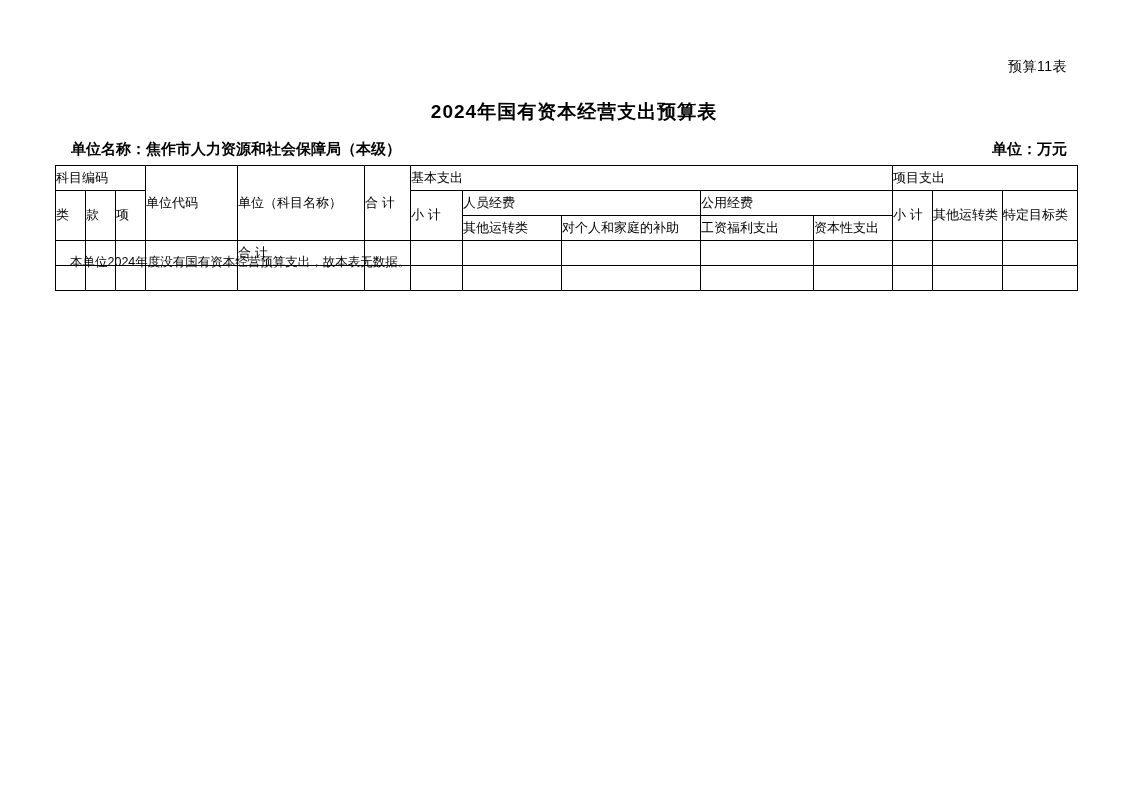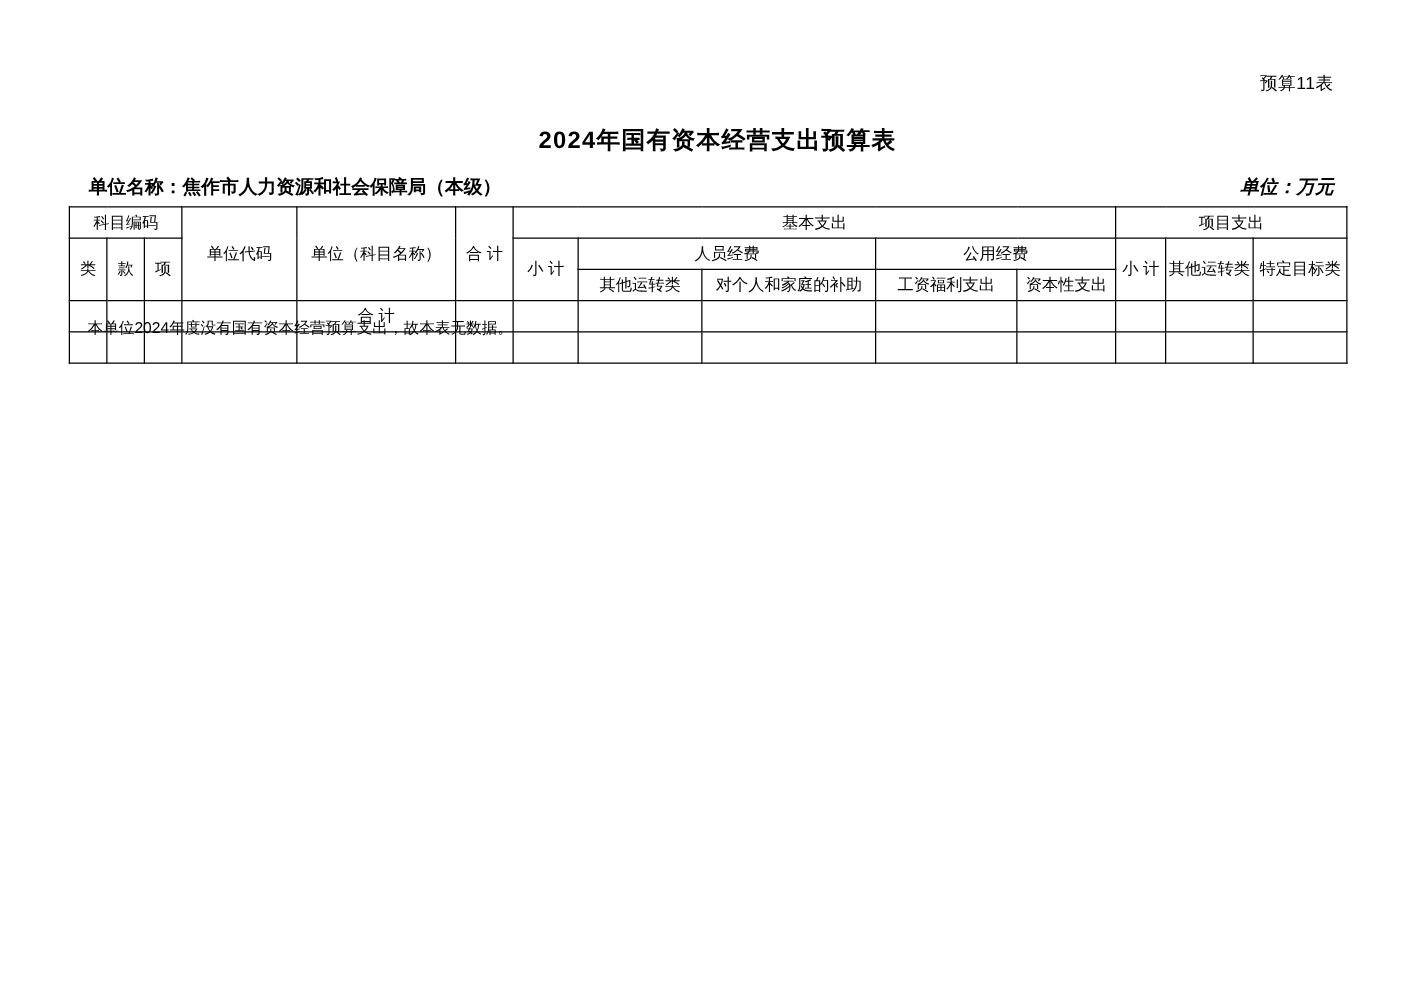--- a/index.html
+++ b/index.html
@@ -57,33 +57,32 @@
     font-weight: bold;
     font-family: "Liberation Sans", "DejaVu Sans", sans-serif;
   }
   .unit-measure {
     position: absolute;
     right: 0;
     top: 0;
     font-size: 15px;
     font-weight: bold;
     font-family: "Liberation Sans", "DejaVu Sans", sans-serif;
-    font-style: italic;
   }
   table.budget {
     position: absolute;
     left: 55px;
     top: 165px;
     width: 1012px;
     border-collapse: collapse;
     table-layout: fixed;
   }
   table.budget td, table.budget th {
     border: 1px solid #000000;
-    text-align: center;
+    text-align: left;
     vertical-align: middle;
     font-size: 13px;
     font-weight: normal;
     font-family: "Liberation Sans", "DejaVu Sans", sans-serif;
     padding: 0;
     height: 24px;
     line-height: 1.15;
   }
   .h-sub { font-size: 13px; }
   .empty-row td { height: 18px; }

